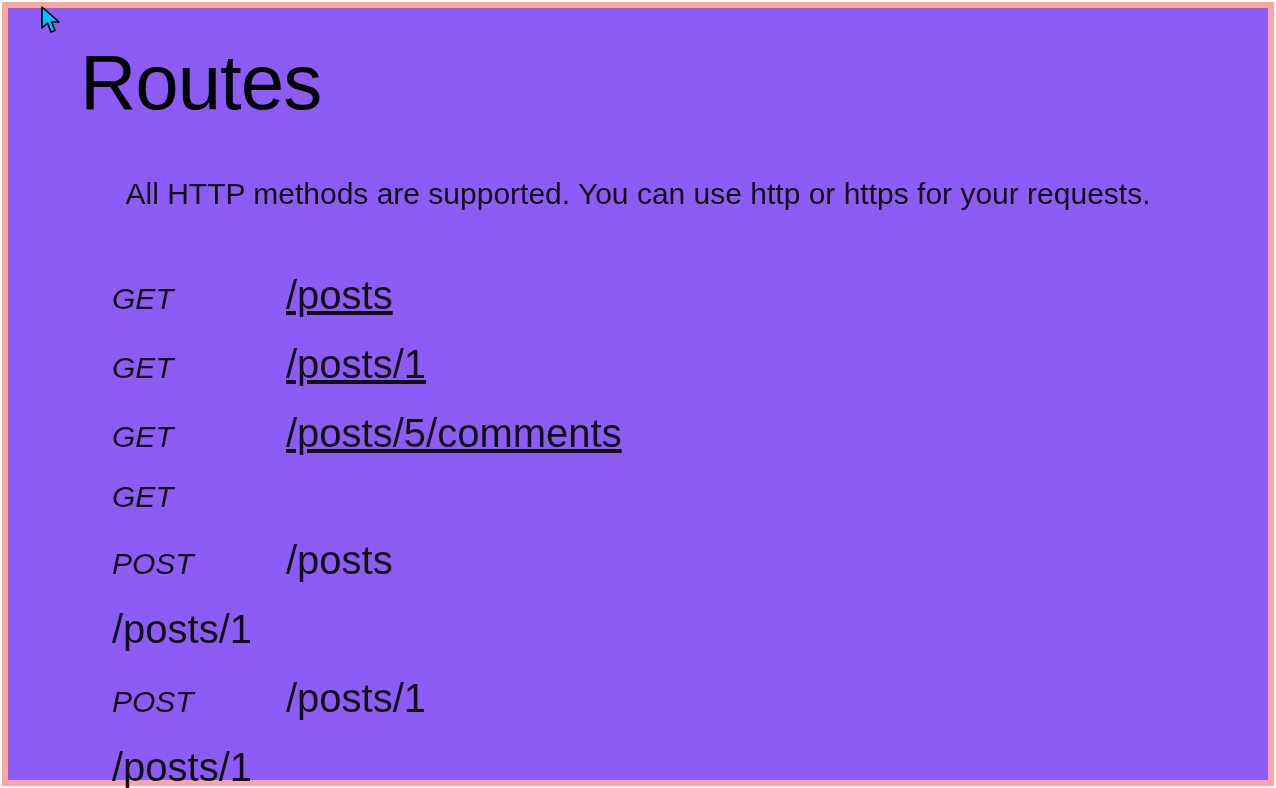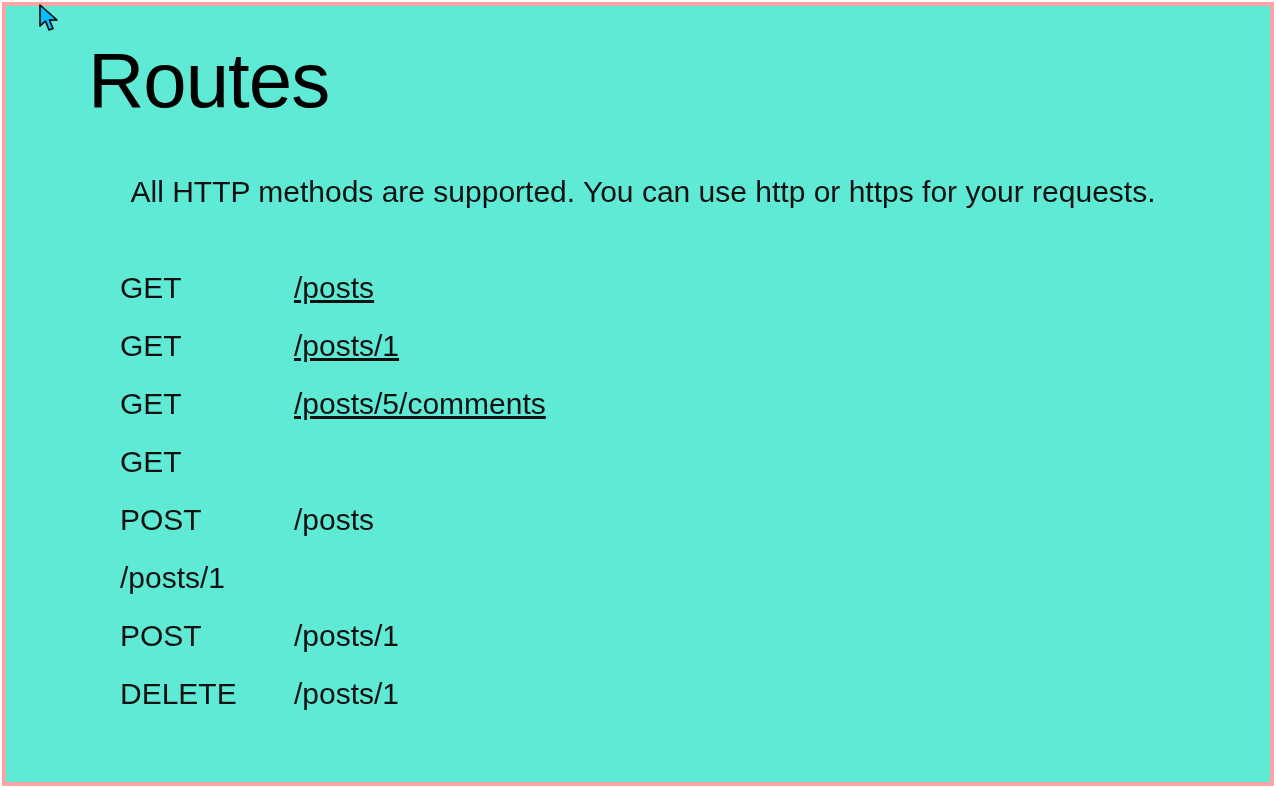--- a/index.html
+++ b/index.html
@@ -14,23 +14,22 @@
       width: 1276px;
       height: 788px;
       position: relative;
     }
     .frame {
       position: absolute;
       top: 2px;
       left: 2px;
       right: 2px;
       bottom: 2px;
-      border: 4px solid #fca5a5;
-      background: #5eead4;
-      padding-left: 10px;
+      border: 6px solid #fca5a5;
+      background: #8b5cf6;
     }
     .cursor {
       position: absolute;
       top: -2px;
       left: 33px;
       z-index: 10;
     }
     .content {
       padding: 32px 72px 0 72px;
     }
@@ -56,23 +55,24 @@
       display: flex;
       align-items: baseline;
       margin-bottom: 24px;
     }
     .method {
       width: 174px;
       font-size: 30px;
       font-weight: 400;
       color: #111;
       flex-shrink: 0;
+      font-style: italic;
     }
     .path {
-      font-size: 30px;
+      font-size: 40px;
       font-weight: 400;
       color: #111;
     }
     .path.linked {
       text-decoration: underline;
       cursor: pointer;
     }
   </style>
 </head>
 <body>
@@ -120,20 +120,19 @@
       <div class="route-row">
         <span class="path">/posts/1</span>
       </div>
 
       <div class="route-row">
         <span class="method">POST</span>
         <span class="path">/posts/1</span>
       </div>
 
       <div class="route-row">
-        <span class="method">DELETE</span>
         <span class="path">/posts/1</span>
       </div>
 
     </div>
 
   </div>
 </div>
 
 </body></html>

